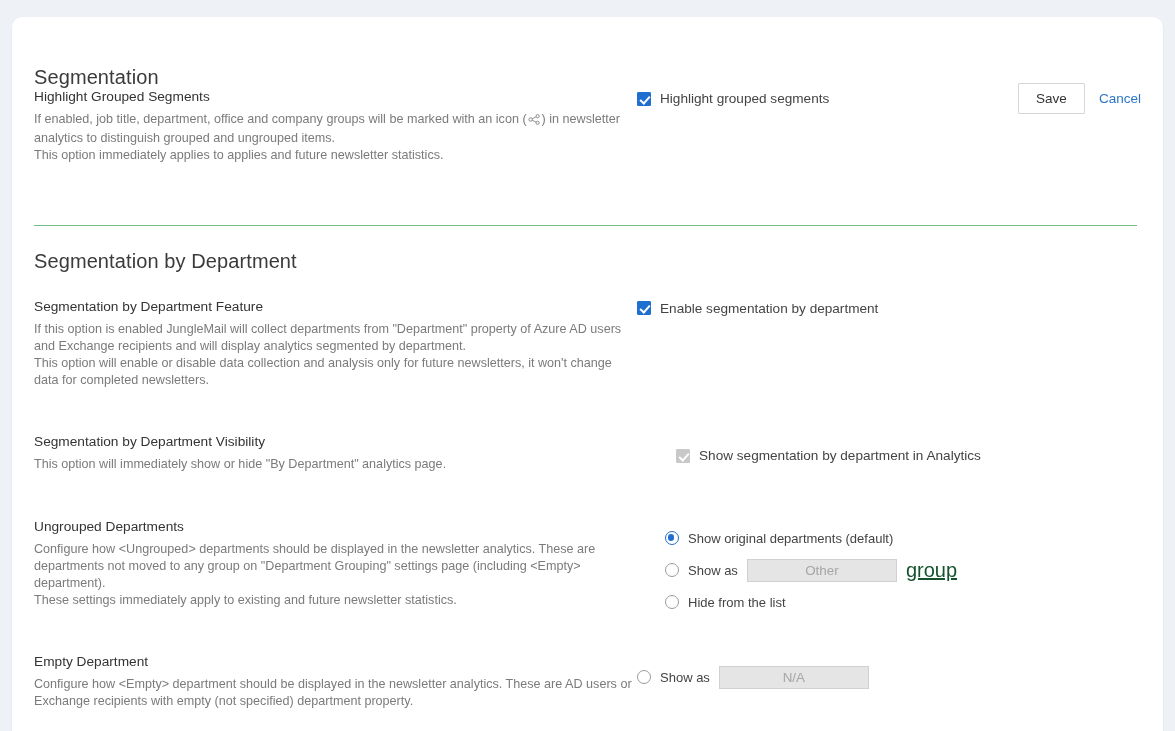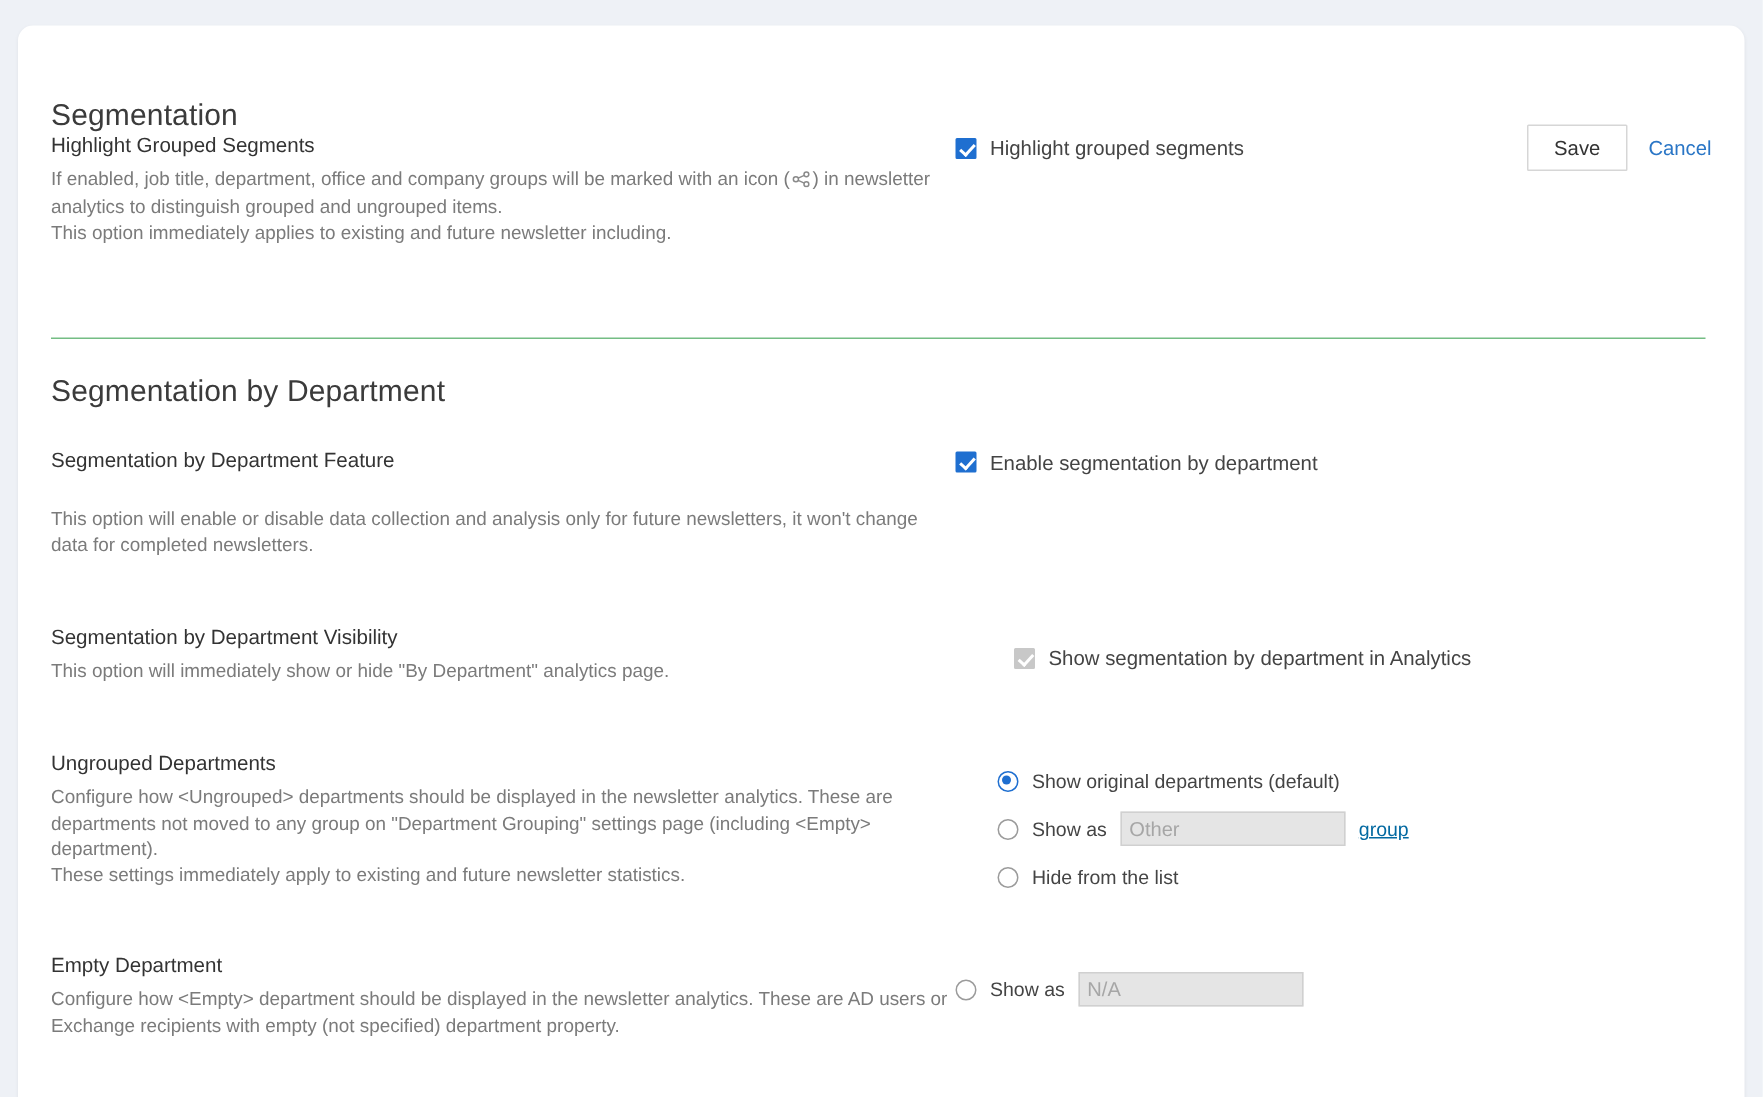--- a/index.html
+++ b/index.html
@@ -169,25 +169,26 @@
   .inline-input {
     width: 150px;
     height: 23px;
     background: #e5e5e5;
     border: 1px solid #d0d0d0;
     color: #9a9a9a;
     font-size: 13.4px;
     font-family: "Liberation Sans", sans-serif;
     padding: 0 5px;
     border-radius: 0;
+    text-align: center;
   }
   .inline-input::placeholder { color: #a6a6a6; opacity: 1; }
   .suffix {
-    font-size: 13px;
-    color: #0369a1;
+    font-size: 20px;
+    color: #14532d;
     text-decoration: underline;
   }
 </style>
 </head>
 <body>
 
 <div class="page-card">
 
   <div class="action-bar">
     <button class="btn-save">Save</button>
@@ -200,38 +201,38 @@
 
     <div class="row" style="">
       <div class="col-left">
         <h2 class="sub-title">Highlight Grouped Segments</h2>
         <p class="desc"><span>If enabled, job title, department, office and company groups will be marked with an icon (</span><span class="inline-icon"><svg width="13" height="11" viewBox="0 0 13 11">
                 <circle cx="2.6" cy="5.5" r="1.7" fill="none" stroke="#8a8a8a" stroke-width="1"></circle>
                 <circle cx="9.6" cy="2.2" r="1.6" fill="none" stroke="#8a8a8a" stroke-width="1"></circle>
                 <circle cx="9.6" cy="8.8" r="1.6" fill="none" stroke="#8a8a8a" stroke-width="1"></circle>
                 <line x1="4.1" y1="4.8" x2="8.2" y2="2.9" stroke="#8a8a8a" stroke-width="0.9"></line>
                 <line x1="4.1" y1="6.2" x2="8.2" y2="8.1" stroke="#8a8a8a" stroke-width="0.9"></line>
-              </svg></span><span>) in newsletter analytics to distinguish grouped and ungrouped items.</span><br><span>This option immediately applies to existing and future newsletter including.</span></p>
+              </svg></span><span>) in newsletter analytics to distinguish grouped and ungrouped items.</span><br><span>This option immediately applies to applies and future newsletter statistics.</span></p>
       </div>
       <div class="col-right">
         <div class="check-row">
           <span class="cbox"></span>
           <span class="check-label">Highlight grouped segments</span>
         </div>
       </div>
     </div>
 
     <hr class="rule" style="margin-top:60px;">
 
     <h1 class="section-title" style="padding-top:0; margin-top:24px;">Segmentation by Department</h1>
 
     <div class="row" style="margin-top:26px;">
       <div class="col-left">
         <h2 class="sub-title">Segmentation by Department Feature</h2>
-        <p class="desc"><br><span>This option will enable or disable data collection and analysis only for future newsletters, it won't change data for completed newsletters.</span></p>
+        <p class="desc"><span>If this option is enabled JungleMail will collect departments from "Department" property of Azure AD users and Exchange recipients and will display analytics segmented by department.</span><br><span>This option will enable or disable data collection and analysis only for future newsletters, it won't change data for completed newsletters.</span></p>
       </div>
       <div class="col-right">
         <div class="check-row">
           <span class="cbox"></span>
           <span class="check-label">Enable segmentation by department</span>
         </div>
       </div>
     </div>
 
     <div class="row" style="margin-top:45px;gap:39px;">

